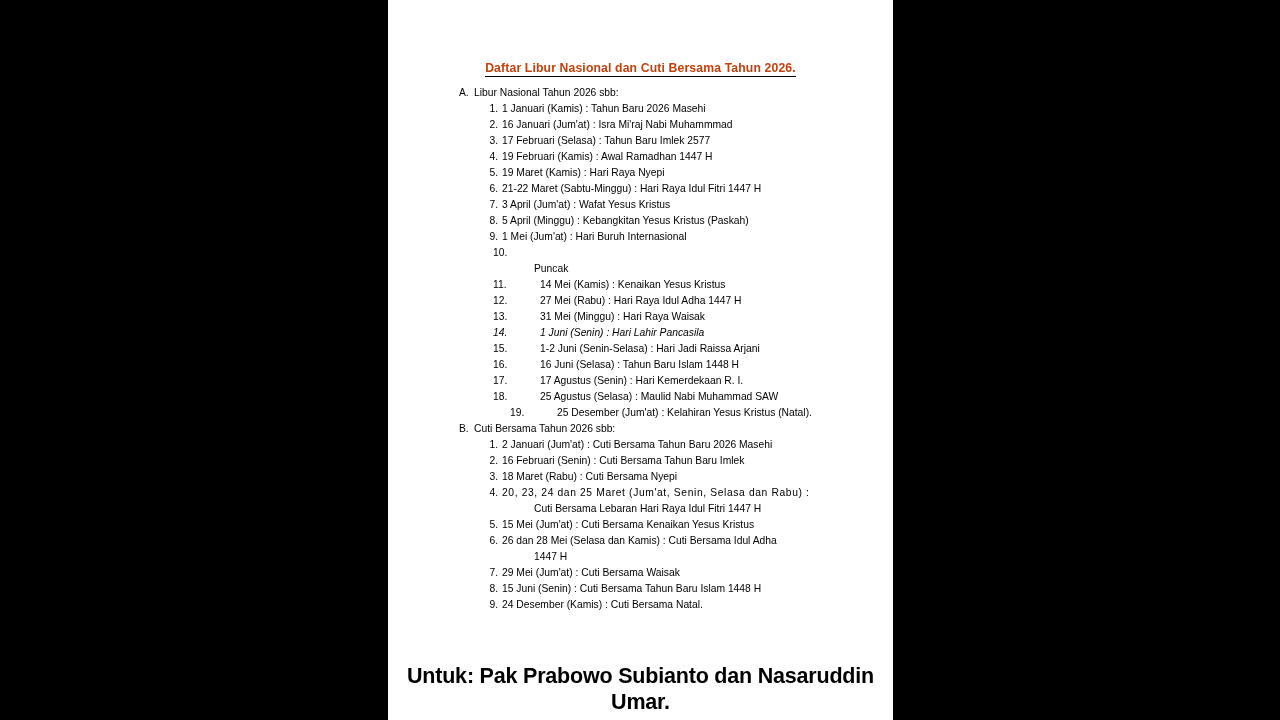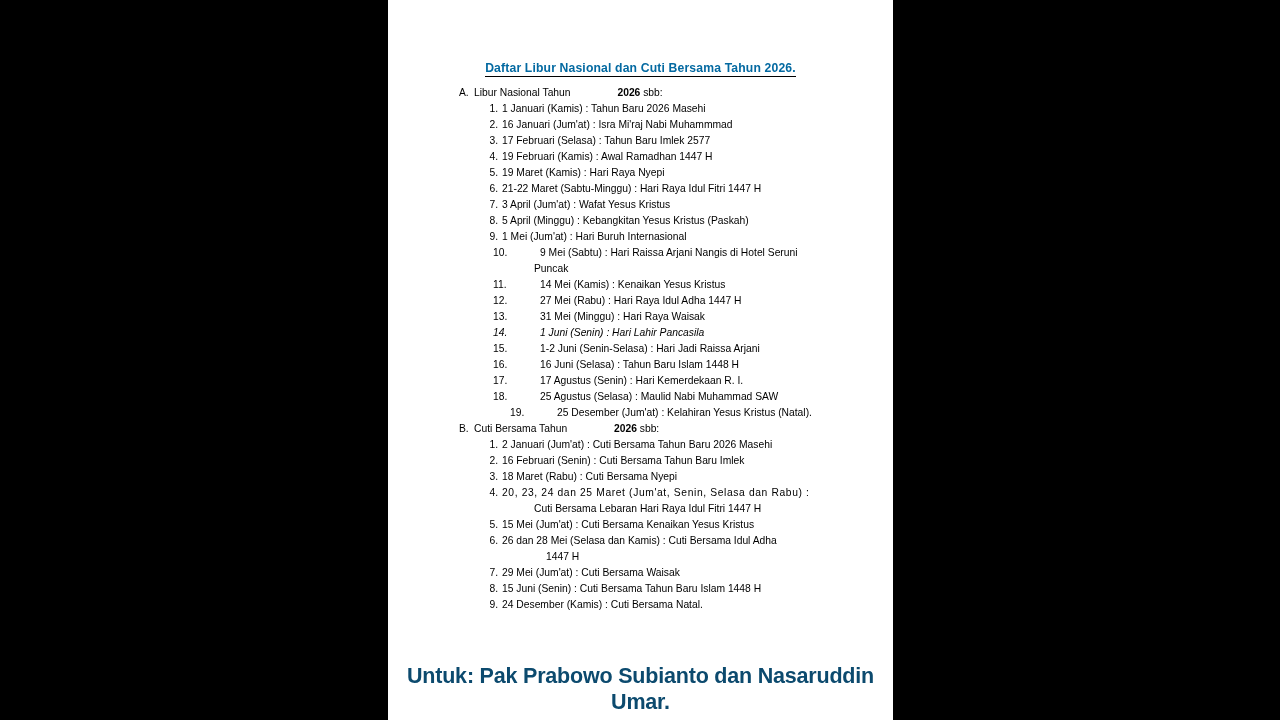--- a/index.html
+++ b/index.html
@@ -39,21 +39,21 @@
   }
 
   .doc-title {
     position: absolute;
     left: 0;
     top: 61px;
     width: 505px;
     text-align: center;
     font-size: 12.2px;
     font-weight: bold;
-    color: #0369a1;
+    color: #c2410c;
     letter-spacing: 0.15px;
   }
   .doc-title span.t {
     border-bottom: 1.4px solid #000;
     padding-bottom: 1px;
     display: inline-block;
     line-height: 13px;
   }
   .section-head {
     position: relative;
@@ -66,21 +66,21 @@
   .section-head .sec-letter {
     position: absolute;
     left: 71px;
     top: 0;
   }
   .section-head .sec-text {
     position: absolute;
     left: 86px;
     top: 0;
   }
-  .section-head b { font-weight: bold; margin-left: 44px; }
+  .section-head b { font-weight: normal; }
 
   
   .li {
     position: relative;
     font-size: 10.3px;
     color: #000;
     line-height: 16px;
     white-space: nowrap;
   }
   
@@ -128,21 +128,21 @@
   }
 
   .footer {
     position: absolute;
     left: 0;
     top: 663px;
     width: 505px;
     text-align: center;
     font-size: 21.5px;
     font-weight: bold;
-    color: #0c4a6e;
+    color: #000000;
     letter-spacing: -0.2px;
     line-height: 26px;
   }
 </style>
 </head>
 <body>
 
 <div id="stage">
 
   <div id="letterbox-left" style="position:absolute;left:0;top:0;width:388px;height:720px;background:#000;"></div>
@@ -190,21 +190,20 @@
         <div class="li li-row narrow" style="position: absolute; left: 0px; top: 213px; width: 505px;">
           <span class="num">8.</span>
           <span class="txt">5 April (Minggu) : Kebangkitan Yesus Kristus (Paskah)</span>
         </div>
         <div class="li li-row narrow" style="position: absolute; left: 0px; top: 229px; width: 505px;">
           <span class="num">9.</span>
           <span class="txt">1 Mei (Jum'at) : Hari Buruh Internasional</span>
         </div>
         <div class="li li-row wide" style="position: absolute; left: 0px; top: 245px; width: 505px;">
           <span class="num">10.</span>
-          <span class="txt">9 Mei (Sabtu) : Hari Raissa Arjani Nangis di Hotel Seruni</span>
         </div>
         <div class="li li-row cont" style="position: absolute; left: 0px; top: 261px; width: 505px;">
           <span class="txt">Puncak</span>
         </div>
         <div class="li li-row wide" style="position: absolute; left: 0px; top: 277px; width: 505px;">
           <span class="num">11.</span>
           <span class="txt">14 Mei (Kamis) : Kenaikan Yesus Kristus</span>
         </div>
         <div class="li li-row wide" style="position: absolute; left: 0px; top: 293px; width: 505px;">
           <span class="num">12.</span>
@@ -262,21 +261,21 @@
           <span class="txt">Cuti Bersama Lebaran Hari Raya Idul Fitri 1447 H</span>
         </div>
         <div class="li li-row narrow" style="position: absolute; left: 0px; top: 517px; width: 505px;">
           <span class="num">5.</span>
           <span class="txt">15 Mei (Jum'at) : Cuti Bersama Kenaikan Yesus Kristus</span>
         </div>
         <div class="li li-row narrow" style="position: absolute; left: 0px; top: 533px; width: 505px;">
           <span class="num">6.</span>
           <span class="txt">26 dan 28 Mei (Selasa dan Kamis) : Cuti Bersama Idul Adha</span>
         </div>
-        <div class="li li-row cont" style="position: absolute; left: 0px; top: 549px; width: 493px; margin-left: 12px;">
+        <div class="li li-row cont" style="position: absolute; left: 0px; top: 549px; width: 493px;">
           <span class="txt">1447 H</span>
         </div>
         <div class="li li-row narrow" style="position: absolute; left: 0px; top: 565px; width: 505px;">
           <span class="num">7.</span>
           <span class="txt">29 Mei (Jum'at) : Cuti Bersama Waisak</span>
         </div>
         <div class="li li-row narrow" style="position: absolute; left: 0px; top: 581px; width: 505px;">
           <span class="num">8.</span>
           <span class="txt">15 Juni (Senin) : Cuti Bersama Tahun Baru Islam 1448 H</span>
         </div>

